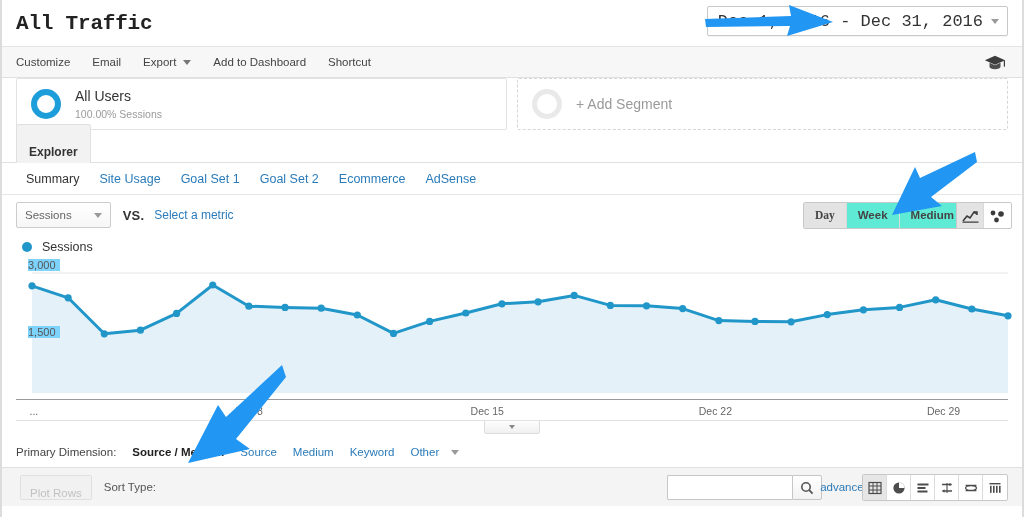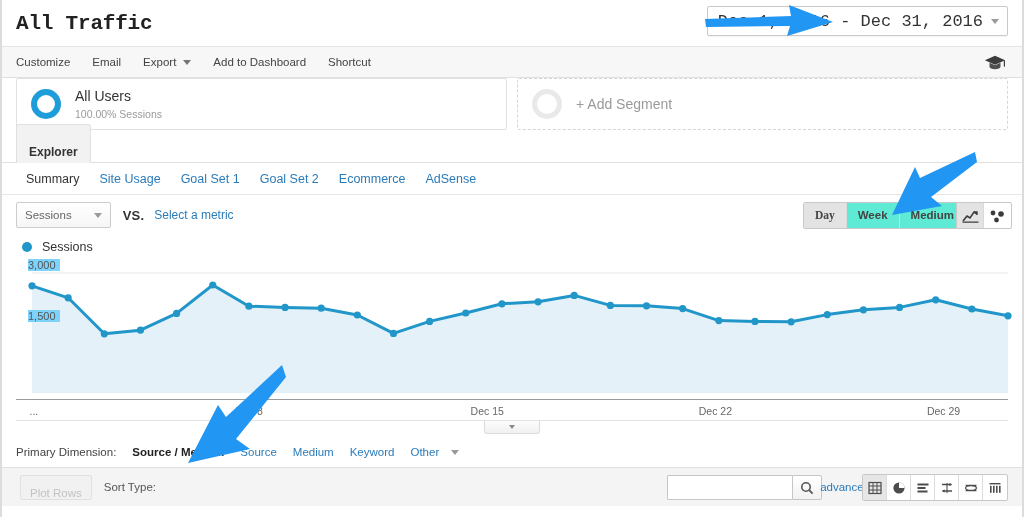--- a/index.html
+++ b/index.html
@@ -523,21 +523,21 @@
         <circle cx="738.9629629629629" cy="62.4" r="3.6" fill="#2196c9"></circle>
         <circle cx="775.1111111111111" cy="62.8" r="3.6" fill="#2196c9"></circle>
         <circle cx="811.2592592592592" cy="55.6" r="3.6" fill="#2196c9"></circle>
         <circle cx="847.4074074074074" cy="50.8" r="3.6" fill="#2196c9"></circle>
         <circle cx="883.5555555555555" cy="48.39999999999999" r="3.6" fill="#2196c9"></circle>
         <circle cx="919.7037037037037" cy="40.800000000000004" r="3.6" fill="#2196c9"></circle>
         <circle cx="955.8518518518518" cy="50.00000000000001" r="3.6" fill="#2196c9"></circle>
         <circle cx="992" cy="56.800000000000004" r="3.6" fill="#2196c9"></circle>
       </svg>
     <div class="ytick" id="ytick-top" style="top: 0px;">3,000</div>
-    <div class="ytick" id="ytick-mid" style="top: 51px;">1,500</div>
+    <div class="ytick" id="ytick-mid" style="top: 67px;">1,500</div>
   </div>
 
   <div class="xaxis" id="xaxis">
       <div class="xtick" style="left: 1.8%;">...</div>
       <div class="xtick" style="left: 23.5%;">Dec 8</div>
       <div class="xtick" style="left: 47.5%;">Dec 15</div>
       <div class="xtick" style="left: 70.5%;">Dec 22</div>
       <div class="xtick" style="left: 93.5%;">Dec 29</div>
     </div>
 

